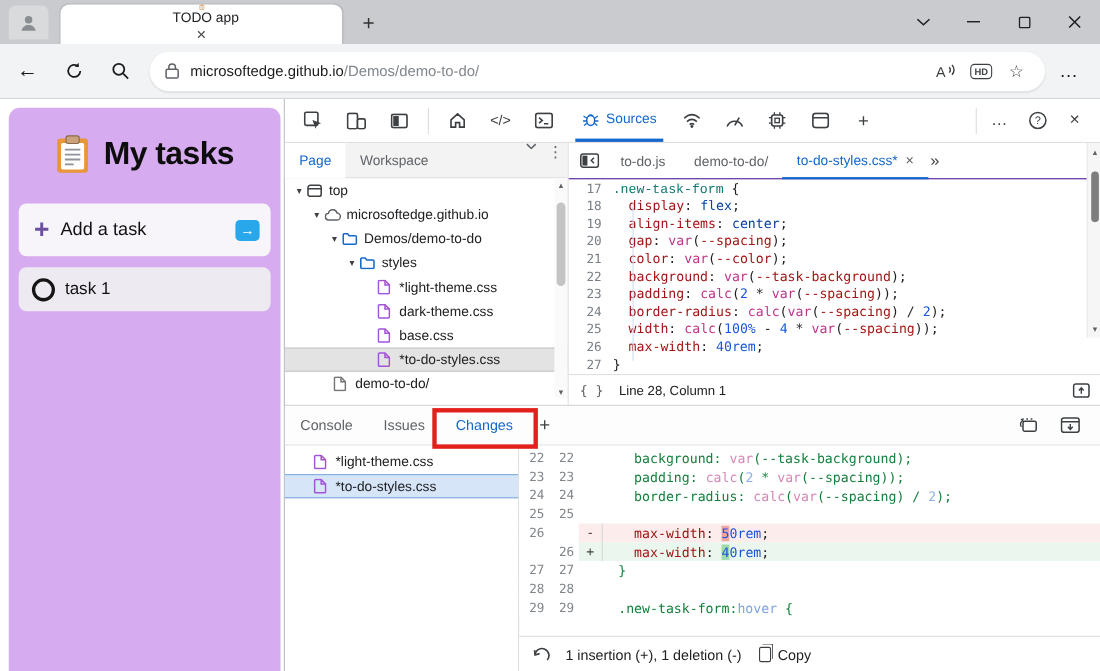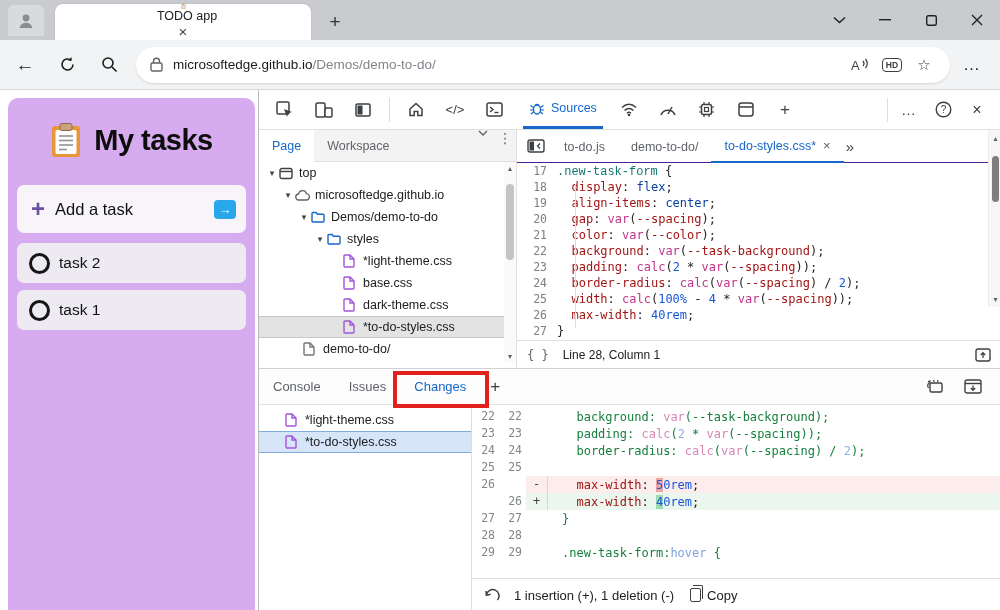--- a/index.html
+++ b/index.html
@@ -233,24 +233,20 @@
           <span class="todo-title">My tasks</span>
         </div>
         <div class="add-task">
           <span class="add-plus">+</span>
           <span class="add-label">Add a task</span>
           <span class="add-submit">→</span>
         </div>
         <div class="task-list" id="task-list">
             <div class="task-row">
               <span class="task-check"></span>
-              <span class="task-label">task 2</span>
-            </div>
-            <div class="task-row">
-              <span class="task-check"></span>
               <span class="task-label">task 1</span>
             </div>
           </div>
       </div>
     </div>
 
     <div class="devtools">
 
       <div class="dt-toolbar">
         <span class="dt-icon">
@@ -395,31 +391,31 @@
                 <span>*light-theme.css</span>
               </div>
               <div class="tree-row" style="padding-left: 70px;">
                 <span class="tw-exp"></span>
                 <span class="tw-icon">
                   <svg width="12" height="14" viewBox="0 0 12 14">
                     <path d="M1 2 a1 1 0 0 1 1 -1 h5 l4 4 v7 a1 1 0 0 1 -1 1 H2 a1 1 0 0 1 -1 -1 Z" fill="none" stroke="#a254d8" stroke-width="1.4"></path>
                     <path d="M7 1 v4 h4" fill="none" stroke="#a254d8" stroke-width="1.4"></path>
                   </svg>
                 </span>
-                <span>base.css</span>
+                <span>dark-theme.css</span>
               </div>
               <div class="tree-row" style="padding-left: 70px;">
                 <span class="tw-exp"></span>
                 <span class="tw-icon">
                   <svg width="12" height="14" viewBox="0 0 12 14">
                     <path d="M1 2 a1 1 0 0 1 1 -1 h5 l4 4 v7 a1 1 0 0 1 -1 1 H2 a1 1 0 0 1 -1 -1 Z" fill="none" stroke="#a254d8" stroke-width="1.4"></path>
                     <path d="M7 1 v4 h4" fill="none" stroke="#a254d8" stroke-width="1.4"></path>
                   </svg>
                 </span>
-                <span>dark-theme.css</span>
+                <span>base.css</span>
               </div>
               <div class="tree-row selected" style="padding-left: 70px;">
                 <span class="tw-exp"></span>
                 <span class="tw-icon">
                   <svg width="12" height="14" viewBox="0 0 12 14">
                     <path d="M1 2 a1 1 0 0 1 1 -1 h5 l4 4 v7 a1 1 0 0 1 -1 1 H2 a1 1 0 0 1 -1 -1 Z" fill="none" stroke="#a254d8" stroke-width="1.4"></path>
                     <path d="M7 1 v4 h4" fill="none" stroke="#a254d8" stroke-width="1.4"></path>
                   </svg>
                 </span>
                 <span>*to-do-styles.css</span>

